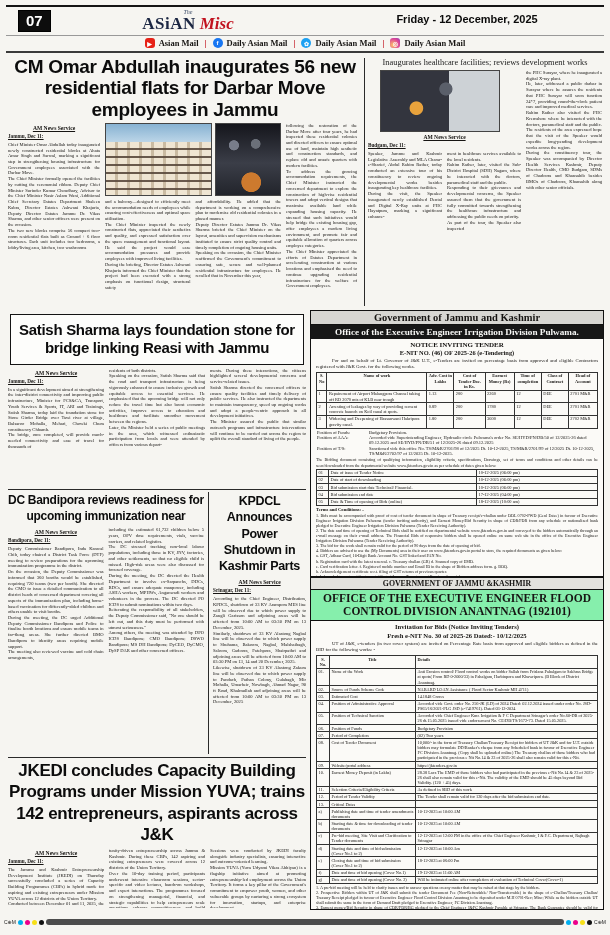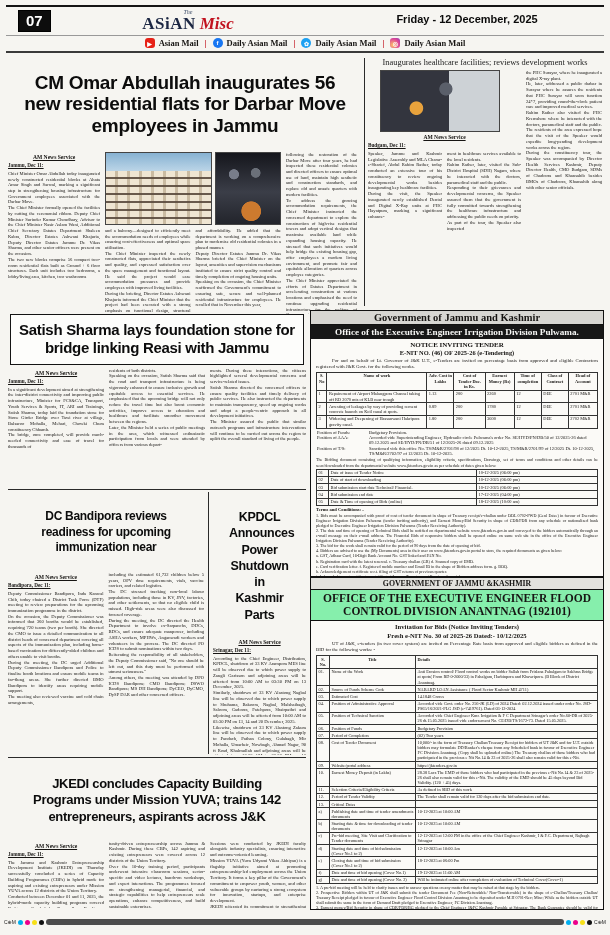--- a/index.html
+++ b/index.html
@@ -16,28 +16,28 @@
   .mast-date{position:absolute;left:382px;top:4px;width:150px;text-align:center;font-family:"Liberation Sans",sans-serif;font-weight:800;font-size:11px;color:#0b0b0b;}
   .socialbar{position:absolute;top:38px;left:0;width:610px;display:flex;justify-content:center;align-items:center;gap:4px;font-weight:bold;font-size:8.5px;}
   .sicon{display:inline-flex;align-items:center;justify-content:center;width:10px;height:10px;border-radius:50%;color:#fff;font-size:6px;font-family:"Liberation Sans",sans-serif;}
   .yt{background:#e62117;border-radius:3px;}
   .fb{background:#1877f2;}
   .tw{background:#1da1f2;}
   .ig{background:radial-gradient(circle at 30% 70%,#fdc468,#df4996 60%,#8a3ab9);border-radius:3px;}
   .sdiv{color:#c1121f;font-weight:bold;font-size:9px;margin:0 2px;}
   
   .art{position:absolute;overflow:hidden;}
-  .hl{font-family:"Liberation Sans",sans-serif;font-weight:800;color:#0c0c0c;text-align:center;margin:16px;letter-spacing:-0.3px;}
+  .hl{font-family:"Liberation Sans",sans-serif;font-weight:800;color:#0c0c0c;text-align:center;margin:0;letter-spacing:-0.3px;}
   .hl-cm{font-size:19px;line-height:1.12;}
   .hl-sp{font-size:16px;line-height:1.14;}
   .subhead{font-size:8.4px;text-align:center;margin:2px 0 3px;color:#222;}
   .hl-box{font-size:15px;line-height:1.22;border:1.6px solid #141414;padding:6px 4px;margin:0 2px;background:#fdfdfb;}
   .hl-dc{font-size:12px;line-height:1.3;}
   .hl-kp{font-size:12.5px;line-height:1.3;}
-  .hl-jk{font-size:13px;line-height:1.25;}
+  .hl-jk{font-size:17px;line-height:1.25;}
   .byline{font-weight:bold;text-decoration:underline;font-size:5.6px;text-align:center;margin:2px 0 2px;}
   .dateline{font-weight:bold;text-decoration:underline;font-size:5.2px;margin:1px 0 3px;}
   .btxt{font-size:4.6px;line-height:1.25;text-align:justify;white-space:pre-line;}
   .cols{display:flex;gap:5px;}
   .ncol{min-width:0;}
   .photo{border:0.5px solid #444;}
   .photo-building{width:106px;height:71px;background:
     linear-gradient(180deg,#87b2d2 0%,#bdd6e8 26%,rgba(0,0,0,0) 26%),
     repeating-linear-gradient(180deg,rgba(90,74,60,0.9) 0 2px,rgba(0,0,0,0) 2px 8px),
     repeating-linear-gradient(90deg,#efe5d2 0 9px,#cabba2 9px 12px);}

